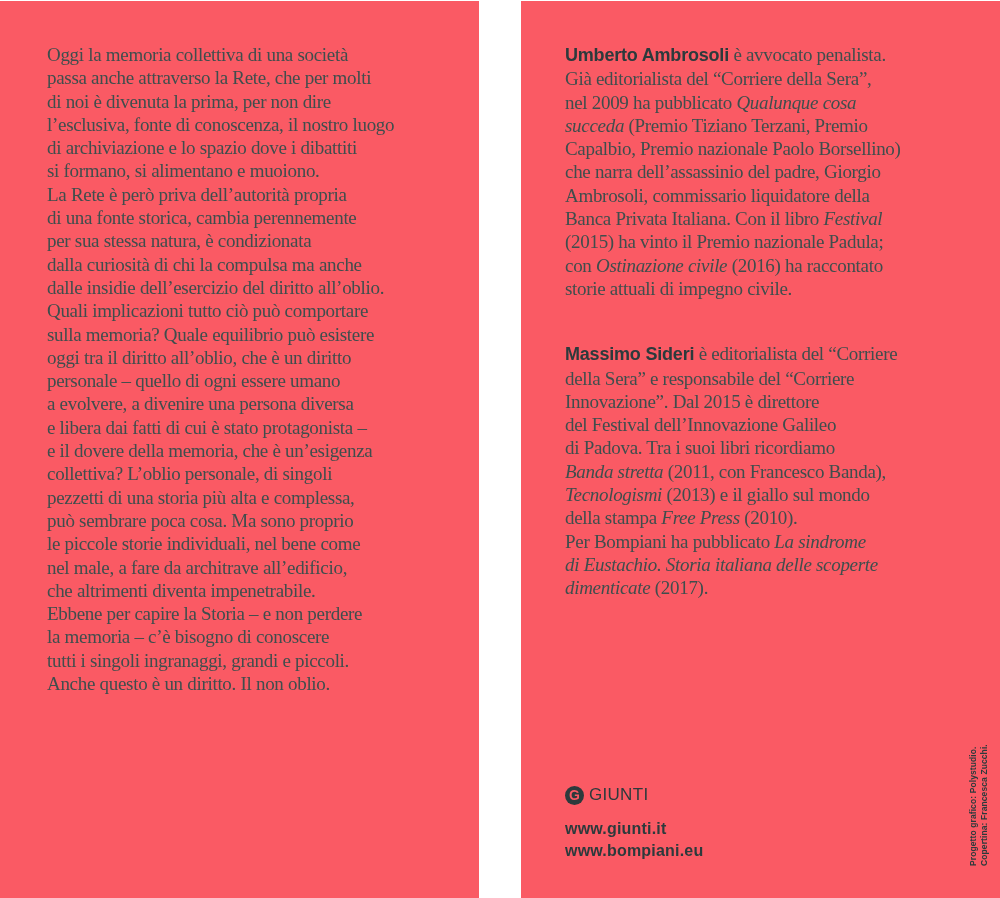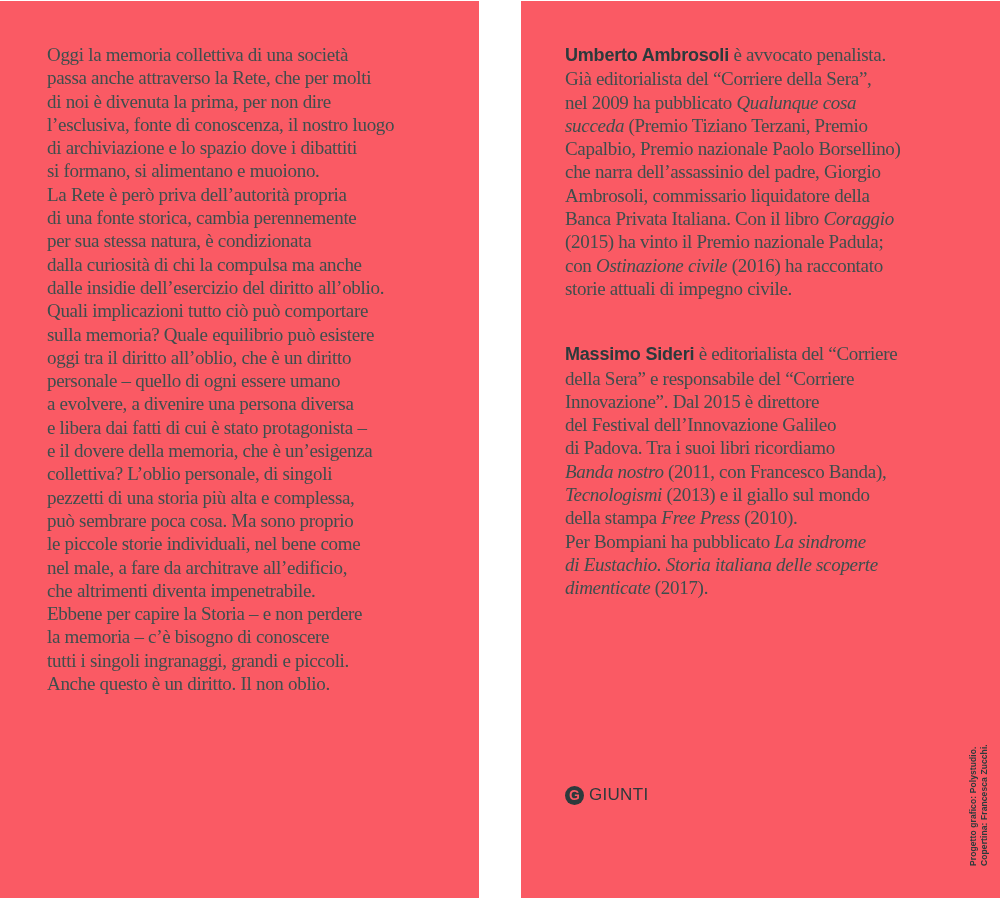--- a/index.html
+++ b/index.html
@@ -122,42 +122,46 @@
   <div class="panel panel-right">
 
     <div class="bios">
       <p class="bio"><span class="seg-bold">Umberto Ambrosoli</span><span class="seg-normal"> è avvocato penalista.
 Già editorialista del “Corriere della Sera”,
 nel 2009 ha pubblicato </span><span class="seg-italic">Qualunque cosa
 succeda</span><span class="seg-normal"> (Premio Tiziano Terzani, Premio
 Capalbio, Premio nazionale Paolo Borsellino)
 che narra dell’assassinio del padre, Giorgio
 Ambrosoli, commissario liquidatore della
-Banca Privata Italiana. Con il libro </span><span class="seg-italic">Coraggio</span><span class="seg-normal">
+Banca Privata Italiana. Con il libro </span><span class="seg-italic">Festival</span><span class="seg-normal">
 (2015) ha vinto il Premio nazionale Padula;
 con </span><span class="seg-italic">Ostinazione civile</span><span class="seg-normal"> (2016) ha raccontato
 storie attuali di impegno civile.</span></p>
       <p class="bio"><span class="seg-bold">Massimo Sideri</span><span class="seg-normal"> è editorialista del “Corriere
 della Sera” e responsabile del “Corriere
 Innovazione”. Dal 2015 è direttore
 del Festival dell’Innovazione Galileo
 di Padova. Tra i suoi libri ricordiamo
-</span><span class="seg-italic">Banda nostro</span><span class="seg-normal"> (2011, con Francesco Banda),
+</span><span class="seg-italic">Banda stretta</span><span class="seg-normal"> (2011, con Francesco Banda),
 </span><span class="seg-italic">Tecnologismi</span><span class="seg-normal"> (2013) e il giallo sul mondo
 della stampa </span><span class="seg-italic">Free Press</span><span class="seg-normal"> (2010).
 Per Bompiani ha pubblicato </span><span class="seg-italic">La sindrome
 di Eustachio. Storia italiana delle scoperte
 dimenticate</span><span class="seg-normal"> (2017).</span></p>
     </div>
 
     <div class="publisher">
       <div class="logo-row">
         <span class="logo-circle">G</span>
         <span class="logo-word">GIUNTI</span>
       </div>
+      <div class="urls">
+        <div>www.giunti.it</div>
+        <div>www.bompiani.eu</div>
+      </div>
     </div>
 
     <div class="credits">Progetto grafico: Polystudio.
 Copertina: Francesca Zucchi.</div>
 
   </div>
 
 </div>
 
 </body></html>

